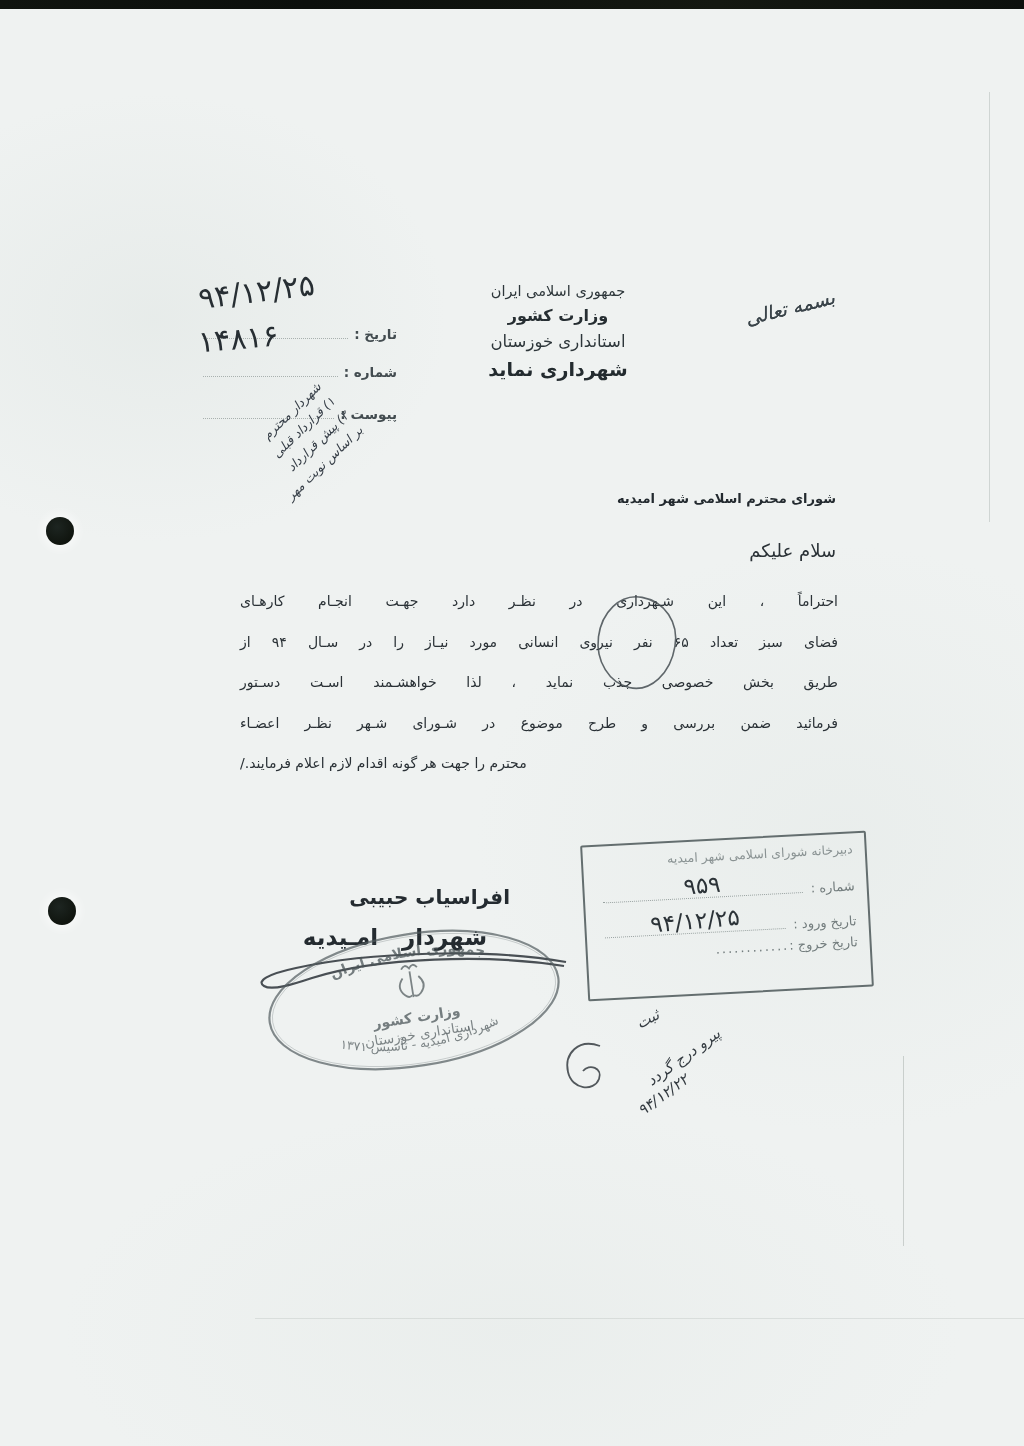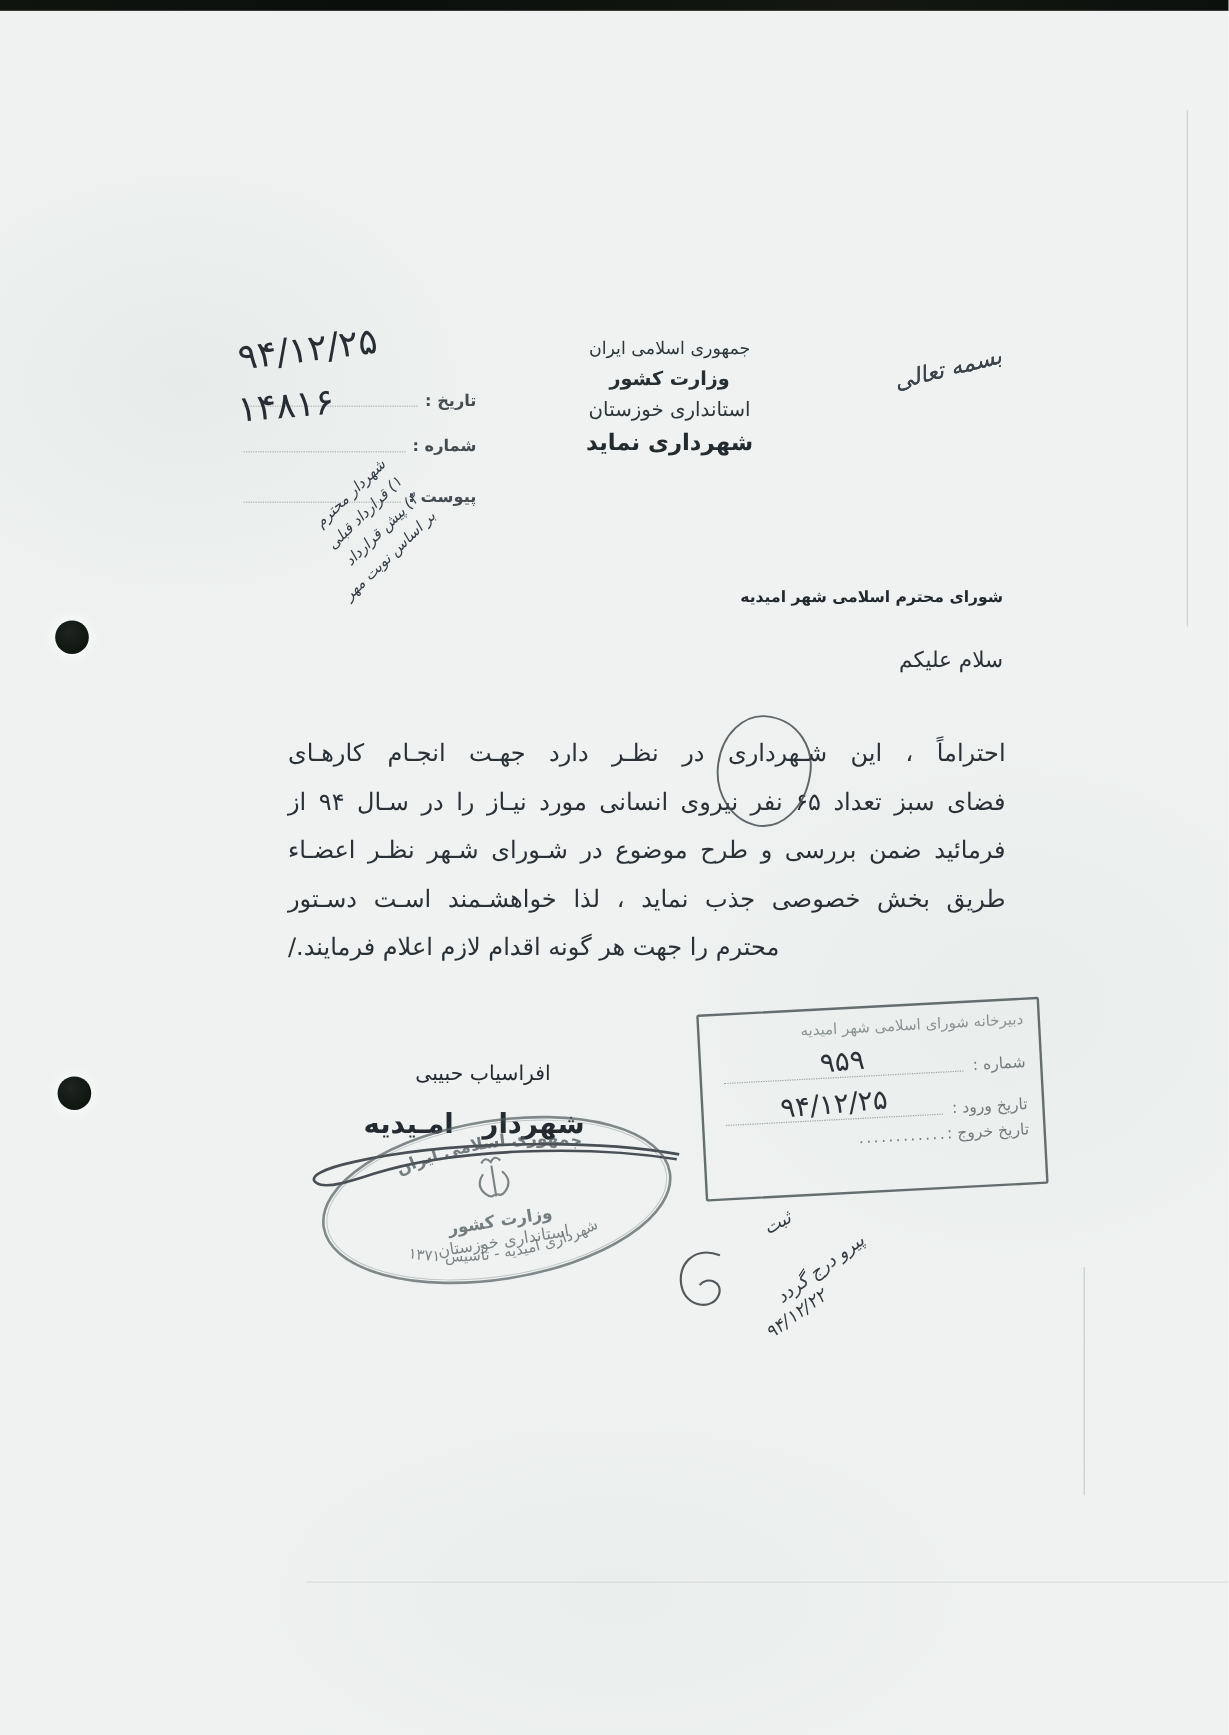--- a/index.html
+++ b/index.html
@@ -51,29 +51,29 @@
   .margin-note { position:absolute; left:168px; top:436px; width:200px;
     transform:rotate(-44deg); direction:rtl; text-align:right;
     font-size:12.5px; line-height:20px; color:#353d46; font-style:italic; }
   .margin-note div { letter-spacing:.5px; }
 
   .recipient { position:absolute; left:240px; top:491px; width:596px;
     direction:rtl; text-align:right; font-size:13px; font-weight:bold; color:#232a2f; }
   .salutation { position:absolute; left:240px; top:540px; width:596px;
     direction:rtl; text-align:right; font-size:18px; color:#2a3136; }
 
-  .body-text { position:absolute; left:240px; top:615px; width:598px;
-    direction:rtl; color:#2a3136; font-size:20px; }
+  .body-text { position:absolute; left:240px; top:593px; width:598px;
+    direction:rtl; color:#2a3136; font-size:14px; }
   .jline { height:40.5px; text-align:justify; text-align-last:justify; }
   .jlast { height:40.5px; text-align:left; }
 
   .pen-circle { position:absolute; left:586px; top:592px; }
 
   .sig-name { position:absolute; left:295px; top:885px; width:215px;
-    text-align:center; direction:rtl; font-size:17px; font-weight:normal; color:#242b30; }
+    text-align:right; direction:rtl; font-size:20px; font-weight:bold; color:#242b30; }
   .sig-title { position:absolute; left:280px; top:924px; width:230px;
     text-align:center; direction:rtl; font-size:23px; font-weight:bold;
     color:#242b30; word-spacing:16px; }
 
   .swoosh { position:absolute; left:248px; top:940px; }
   .oval-stamp { position:absolute; left:260px; top:925px; opacity:.88; }
   .stamp-text { fill:#4c5659; }
 
   .recv-stamp { position:absolute; left:584px; top:838px; width:286px; height:156px;
     transform:rotate(-3deg); border:2px solid #646e6f; border-radius:2px;
@@ -142,22 +142,22 @@
     <div>۲) پیش قرارداد</div>
     <div>بر اساس نوبت مهر</div>
   </div>
 
   <div class="recipient">شورای محترم اسلامی شهر امیدیه</div>
   <div class="salutation">سلام علیکم</div>
 
   <div class="body-text">
     <div class="jline">احتراماً ، این شـهرداری در نظـر دارد جهـت انجـام کارهـای</div>
     <div class="jline">فضای سبز تعداد ۶۵ نفر نیروی انسانی مورد نیـاز را در سـال ۹۴ از</div>
+    <div class="jline">طریق بخش خصوصی جذب نماید ، لذا خواهشـمند اسـت دسـتور</div>
     <div class="jline">فرمائید ضمن بررسی و طرح موضوع در شـورای شـهر نظـر اعضـاء</div>
-    <div class="jline">طریق بخش خصوصی جذب نماید ، لذا خواهشـمند اسـت دسـتور</div>
     <div class="jlast">محترم را جهت هر گونه اقدام لازم اعلام فرمایند./</div>
   </div>
 
   <svg class="pen-circle" width="100" height="104" viewBox="0 0 100 104">
     <path d="M52,5 C75,7 91,27 89,51 C87,78 69,99 47,96 C27,93 11,73 12,48 C13,24 29,3 52,5" fill="none" stroke="#454d52" stroke-width="1.6" opacity="0.85" transform="rotate(5 50 52)"></path>
   </svg>
 
   <div class="sig-name">افراسیاب حبیبی</div>
   <div class="sig-title">شهردار امـیدیه</div>
 

